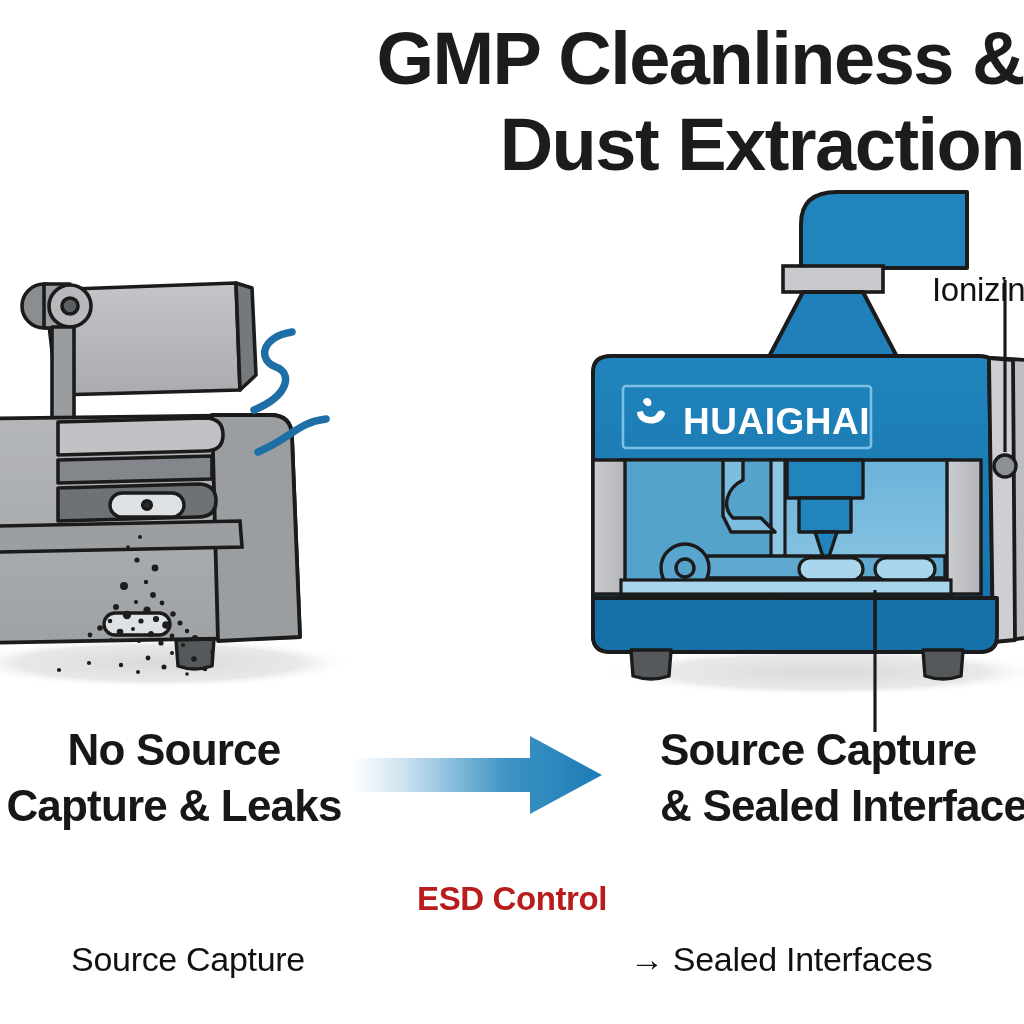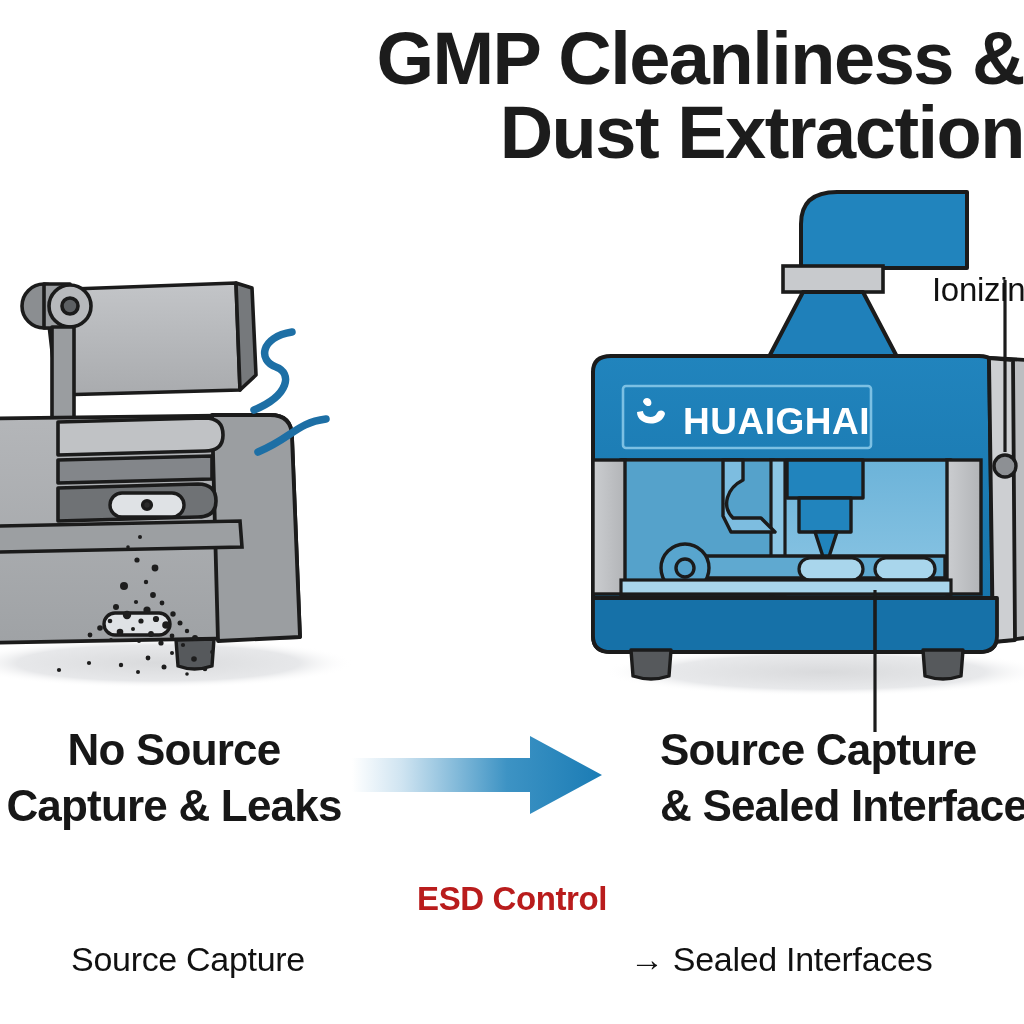--- a/index.html
+++ b/index.html
@@ -12,21 +12,21 @@
 
   
   #title{
     position:absolute;left:0;top:22px;width:1024px;
     text-align:right;
     font-size:74px;line-height:74px;font-weight:700;
     letter-spacing:-1.5px;
     color:#1c1c1c;
   }
   #title .ln{display:block;}
-  #title .ln2{}
+  #title .ln2{margin-top:12px;}
 
   
   .caption{
     position:absolute;
     font-size:44px;line-height:56px;font-weight:700;
     color:#171717;letter-spacing:-0.8px;
     white-space:nowrap;
   }
   #caption-left{left:-36px;top:722px;width:420px;text-align:center;}
   #caption-right{left:660px;top:722px;width:460px;text-align:left;}

